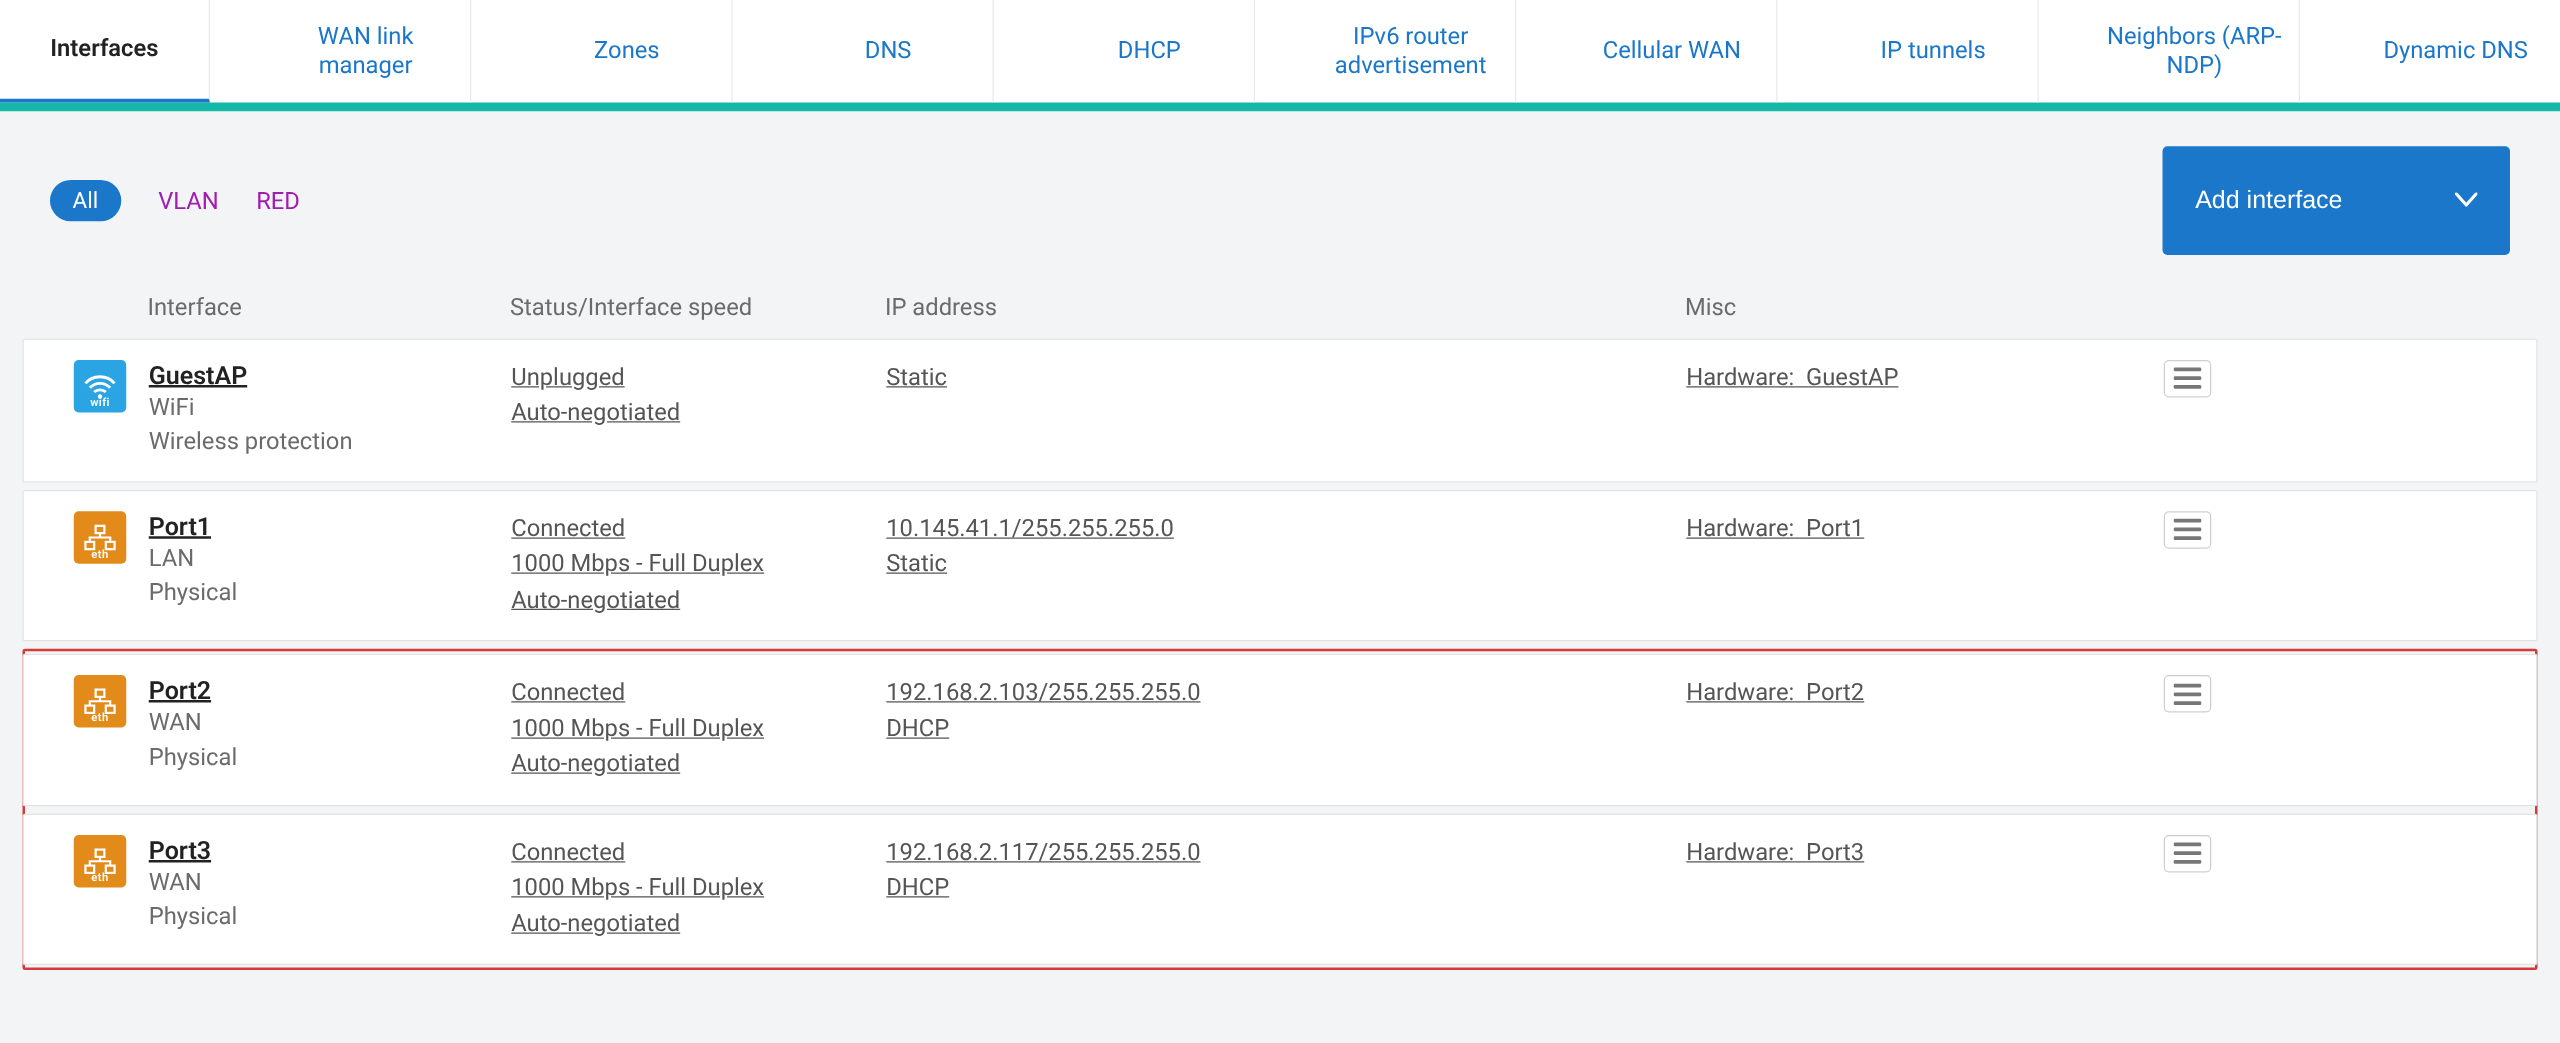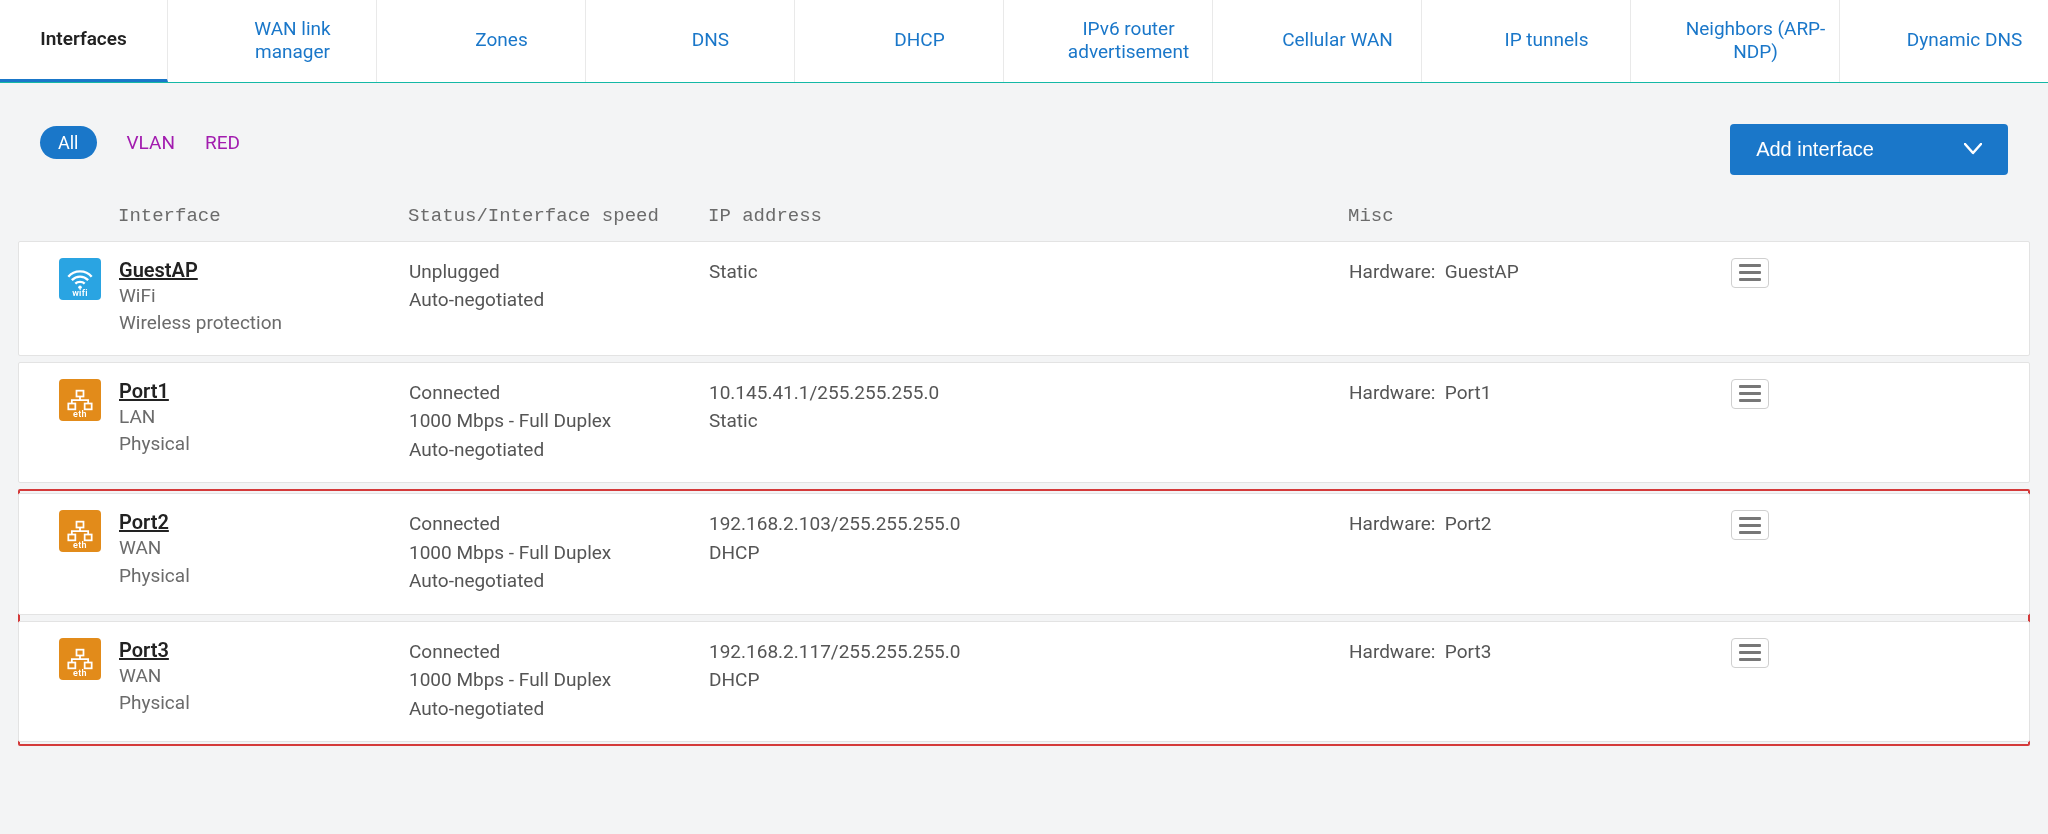--- a/index.html
+++ b/index.html
@@ -6,21 +6,21 @@
   body {
     font-family: -apple-system, BlinkMacSystemFont, "Segoe UI", Roboto, "Helvetica Neue", Arial, sans-serif;
     background: #f3f4f5;
     color: #4a4a4a;
     font-size: 18px;
     width: 2048px;
   }
   .tabs {
     display: flex;
     background: #fff;
-    border-bottom: 1px solid #14b8a6;
+    border-bottom: 7px solid #14b8a6;
     width: 100%;
     gap: 41px;
   }
   .tab {
     flex: 1;
     text-align: center;
     padding: 18px 8px;
     font-size: 19px;
     color: #1a77c9;
     cursor: pointer;
@@ -54,38 +54,36 @@
   .filter-link {
     color: #a21caf;
     font-size: 19px;
     cursor: pointer;
   }
   .spacer { flex: 1; }
   .add-btn {
     background: #1a77c9;
     color: #fff;
     border: none;
-    padding: 14px 26px;
+    padding: 32px 26px;
     font-size: 20px;
     border-radius: 4px;
     display: flex;
     align-items: center;
     gap: 90px;
     cursor: pointer;
-    margin-top: 13px;
   }
   .add-btn .chev { font-size: 18px; }
   .list-wrap { padding: 0 18px 18px 18px; }
   .col-headers {
     display: grid;
     grid-template-columns: 60px 290px 300px 640px 360px 60px;
     padding: 10px 40px 14px 40px;
     color: #6b6b6b;
     font-size: 19px;
-    font-family: Liberation Mono, monospace;
   }
   .row {
     background: #fff;
     border: 1px solid #e3e3e3;
     border-radius: 2px;
     display: grid;
     grid-template-columns: 60px 290px 300px 640px 360px 60px;
     padding: 16px 40px 18px 40px;
     margin-bottom: 6px;
     align-items: start;
@@ -105,21 +103,21 @@
   .icon-wifi svg, .icon-eth svg { width: 28px; height: 22px; }
   .icon-label { position: absolute; bottom: 2px; font-size: 9px; letter-spacing: 0.3px; }
   .if-name {
     color: #222;
     font-weight: 600;
     text-decoration: underline;
     font-size: 20px;
     cursor: pointer;
   }
   .if-sub { color: #6b6b6b; font-size: 19px; line-height: 1.45; }
-  .cell { line-height: 1.5; color: #555; font-size: 19px; }
+  .cell { line-height: 1.5; color: #555; font-size: 19px; text-decoration: underline; }
   .menu-btn {
     width: 38px; height: 30px;
     border: 1px solid #cfcfcf;
     border-radius: 4px;
     background: #fff;
     display: flex; flex-direction: column; align-items: center; justify-content: center;
     gap: 4px;
     cursor: pointer;
     justify-self: end;
   }

